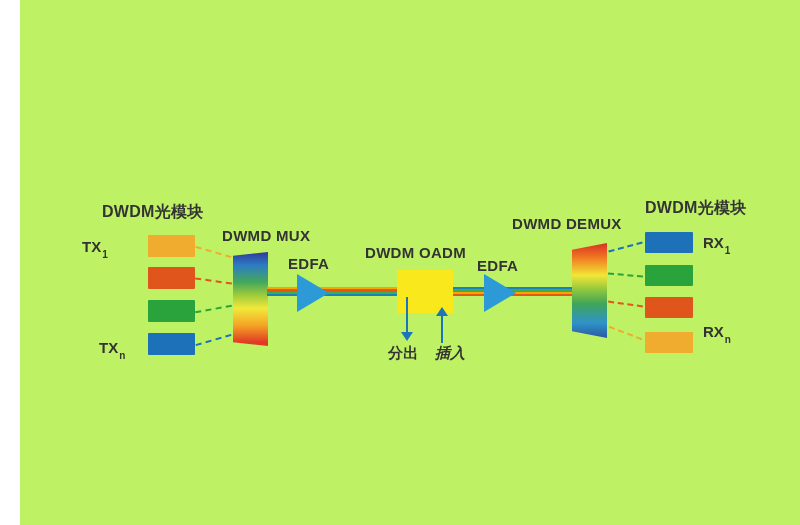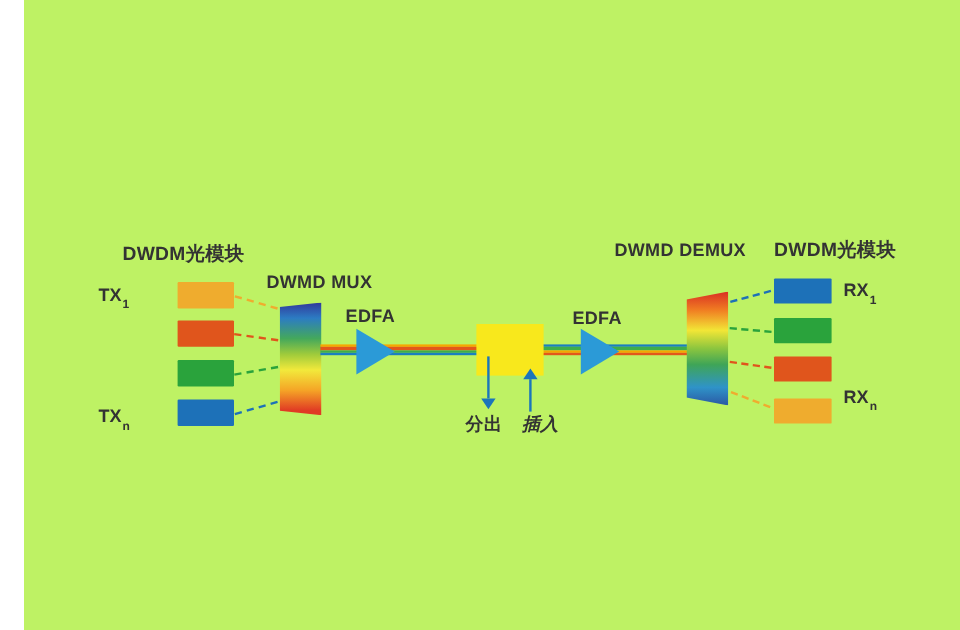--- a/index.html
+++ b/index.html
@@ -34,21 +34,21 @@
   .head-up{width:0;height:0;border-left:6px solid transparent;border-right:6px solid transparent;border-bottom:9px solid #1B75BB;z-index:3;}
 </style>
 </head>
 <body>
 
 <div class="canvas">
 
   <div class="abs lbl heading" style="left:82px;top:202px;">DWDM光模块</div>
 
   <div class="abs txrx" style="left:62px;top:238px;"><span>TX</span><sub>1</sub></div>
-  <div class="abs txrx" style="left:62px;top:339px;"><span>TX</span><sub>n</sub></div>
+  <div class="abs txrx" style="left:79px;top:339px;"><span>TX</span><sub>n</sub></div>
 
   <div class="abs chan" style="left: 128px; top: 235px; background: rgb(239, 172, 46);"></div>
   <div class="abs chan" style="left: 128px; top: 267px; background: rgb(224, 85, 28);"></div>
   <div class="abs chan" style="left: 128px; top: 300px; background: rgb(42, 163, 60);"></div>
   <div class="abs chan" style="left: 128px; top: 333px; background: rgb(29, 113, 184);"></div>
 
   <div class="abs dash" style="left: 175px; top: 251px; transform: rotate(16deg); border-color: rgb(239, 172, 46);"></div>
   <div class="abs dash" style="left: 175px; top: 280px; transform: rotate(8deg); border-color: rgb(224, 85, 28);"></div>
   <div class="abs dash" style="left: 175px; top: 308px; transform: rotate(-10deg); border-color: rgb(42, 163, 60);"></div>
   <div class="abs dash" style="left: 175px; top: 339px; transform: rotate(-16deg); border-color: rgb(29, 113, 184);"></div>
@@ -59,41 +59,42 @@
   <div class="abs fiber" style="left:247px;top:287px;width:133px;">
     <div style="background: rgb(247, 166, 0);"></div>
     <div style="background: rgb(226, 87, 27);"></div>
     <div style="background: rgb(63, 174, 73);"></div>
     <div style="background: rgb(27, 127, 192);"></div>
   </div>
 
   <div class="abs lbl" style="left:268px;top:255px;">EDFA</div>
   <div class="abs edfa-tri" style="left: 277px; top: 274px; border-left-color: rgb(43, 154, 215);"></div>
 
+  <div class="abs lbl" style="left:345px;top:244px;">DWDM OADM</div>
   <div class="abs oadm-box" style="left: 377px; top: 270px; background: rgb(248, 232, 28);"></div>
 
   <div class="abs vline" style="left: 386px; top: 297px; height: 35px; background: rgb(27, 117, 187);"></div>
   <div class="abs head-down" style="left: 381px; top: 332px; border-top-color: rgb(27, 117, 187);"></div>
   <div class="abs head-up" style="left: 416px; top: 307px; border-bottom-color: rgb(27, 117, 187);"></div>
   <div class="abs vline" style="left: 421px; top: 316px; height: 27px; background: rgb(27, 117, 187);"></div>
 
   <div class="abs lbl" style="left:368px;top:344px;">分出</div>
   <div class="abs lbl" style="left:415px;top:344px;font-style:italic;">插入</div>
 
   <div class="abs fiber" style="left:431px;top:287px;width:122px;">
     <div style="background: rgb(27, 127, 192);"></div>
     <div style="background: rgb(63, 174, 73);"></div>
     <div style="background: rgb(247, 166, 0);"></div>
     <div style="background: rgb(226, 87, 27);"></div>
   </div>
 
   <div class="abs lbl" style="left:457px;top:257px;">EDFA</div>
   <div class="abs edfa-tri" style="left: 464px; top: 274px; border-left-color: rgb(43, 154, 215);"></div>
 
-  <div class="abs lbl" style="left:492px;top:200px;">DWMD DEMUX</div>
+  <div class="abs lbl" style="left:492px;top:215px;">DWMD DEMUX</div>
   <div class="abs trap trap-demux" style="left:552px;top:243px;"></div>
 
   <div class="abs dash" style="left: 588px; top: 246px; transform: rotate(-15deg); width: 35px; border-color: rgb(29, 113, 184);"></div>
   <div class="abs dash" style="left: 588px; top: 274px; transform: rotate(5deg); width: 35px; border-color: rgb(42, 163, 60);"></div>
   <div class="abs dash" style="left: 588px; top: 303px; transform: rotate(8deg); width: 35px; border-color: rgb(224, 85, 28);"></div>
   <div class="abs dash" style="left: 588px; top: 332px; transform: rotate(21deg); width: 35px; border-color: rgb(239, 172, 46);"></div>
 
   <div class="abs lbl heading" style="left:625px;top:198px;">DWDM光模块</div>
 
   <div class="abs chan-r" style="left: 625px; top: 232px; background: rgb(29, 113, 184);"></div>

